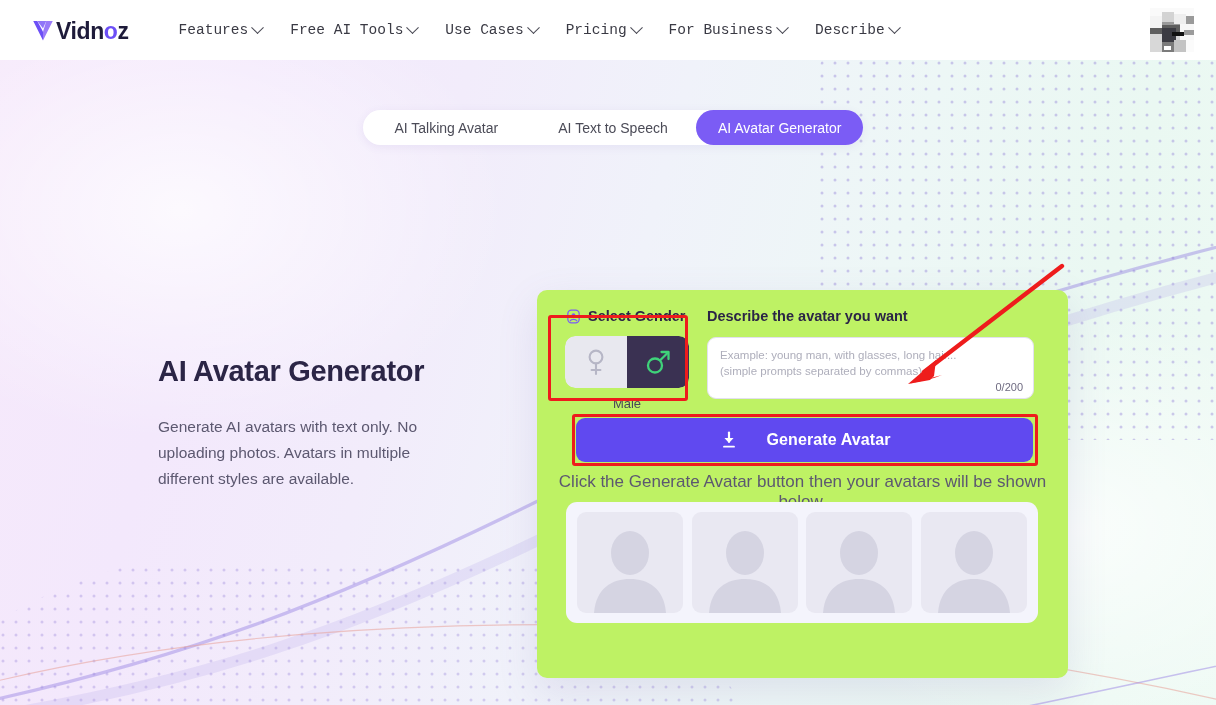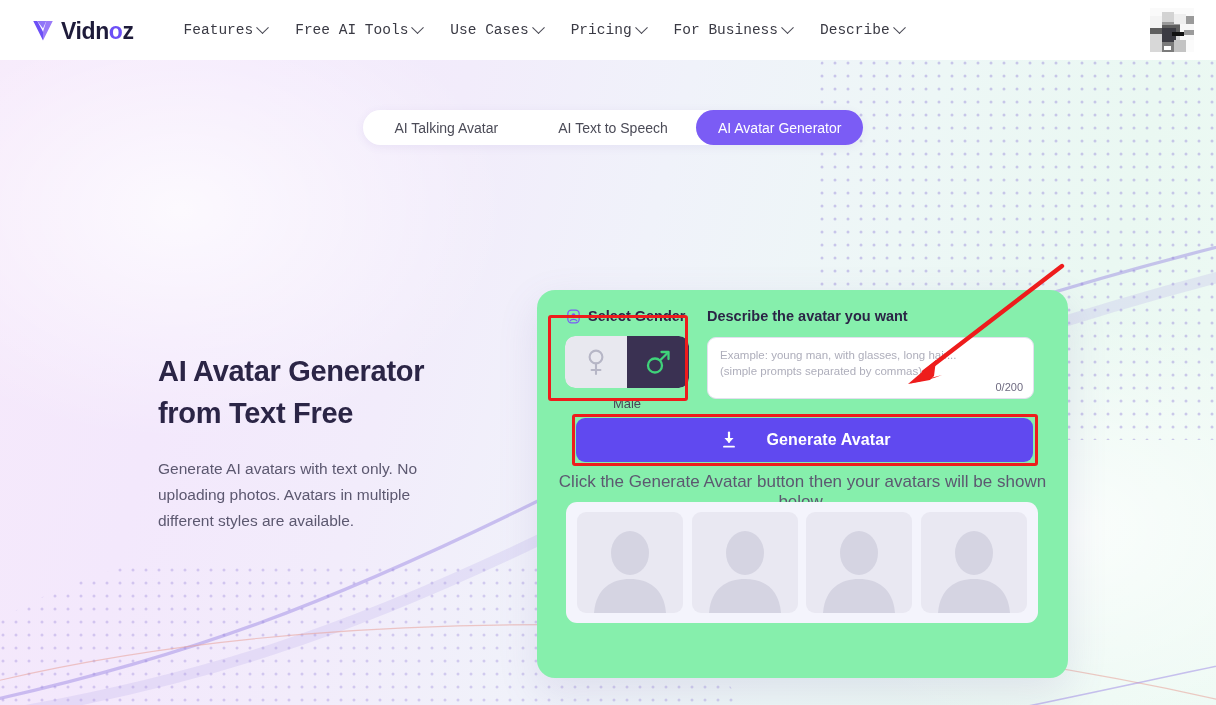--- a/index.html
+++ b/index.html
@@ -28,21 +28,20 @@
     background: #ffffff;
     z-index: 40;
     display: flex;
     align-items: center;
   }
 
   .logo-wrap {
     display: flex;
     align-items: center;
     margin-left: 30px;
-    gap: 5px;
   }
   .logo-mark { width: 26px; height: 26px; display:block; }
   .logo-text {
     font-size: 23px;
     font-weight: bold;
     color: #1e1b3a;
     letter-spacing: -0.4px;
     position: relative;
     top: 1px;
   }
@@ -180,22 +179,22 @@
     width: 285px;
   }
 
   
   .card {
     position: absolute;
     left: 537px;
     top: 290px;
     width: 531px;
     height: 388px;
-    background: #86efac;
-    border-radius: 18px;
+    background: #bef264;
+    border-radius: 10px;
     box-shadow: 0 14px 40px rgba(110,95,170,0.14);
     z-index: 18;
   }
 
   .gender-col {
     position: absolute;
     left: 28px;
     top: 16px;
     width: 150px;
   }
@@ -457,21 +456,20 @@
       <span>AI Text to Speech</span>
     </div>
     <div class="tab active">
       <span>AI Avatar Generator</span>
     </div>
   </div>
 
   <div class="left-copy">
     <div class="headline">
       <div>AI Avatar Generator</div>
-      <div>from Text Free</div>
     </div>
     <div class="subcopy">Generate AI avatars with text only. No uploading photos. Avatars in multiple different styles are available.</div>
   </div>
 
   <div class="card">
 
     <div class="gender-col">
       <div class="field-label">
         <svg width="17" height="17" viewBox="0 0 24 24">
           <rect x="4" y="3" width="16" height="18" rx="5" fill="none" stroke="#7b5cf5" stroke-width="1.8"></rect>

